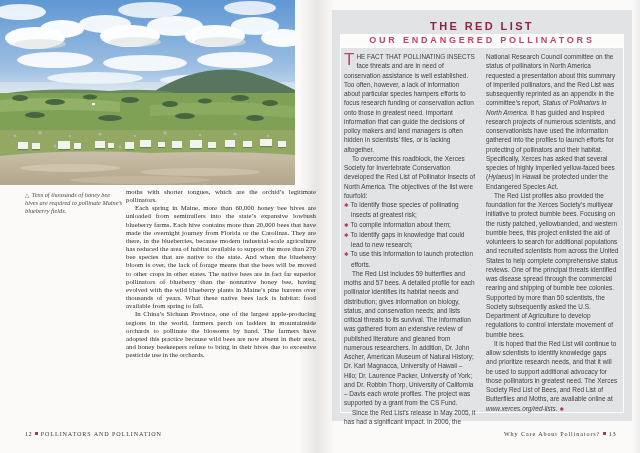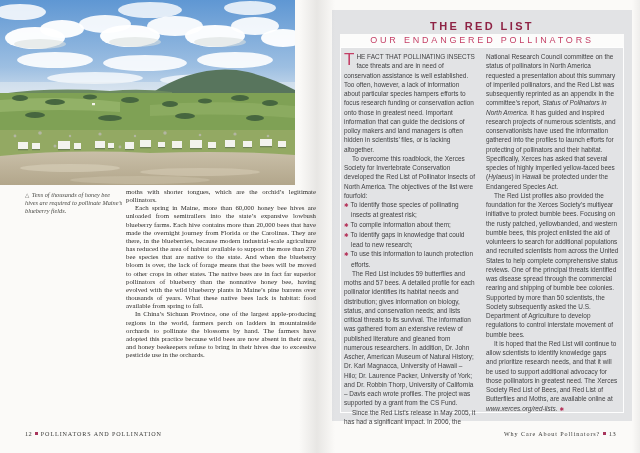--- a/index.html
+++ b/index.html
@@ -30,21 +30,21 @@
   #footer-right{right:24px;text-align:right;}
   .pgnum{letter-spacing:0.4px;font-size:6.4px;}
   .sq{display:inline-block;width:2.6px;height:2.6px;background:#a8355c;margin:0 3px 1px 3px;}
 
   
   #panel{position:absolute;left:12px;top:10px;width:300px;height:411px;background:#e2e3e5;}
   #panel-title{margin:0;padding-top:11px;text-align:center;color:#8e2244;font-weight:bold;
                font-size:11px;letter-spacing:2.4px;line-height:11px;}
   #subtitle-band{position:absolute;left:8px;right:8px;top:23.5px;height:13px;background:#fcfcfb;
                display:flex;align-items:center;justify-content:center;}
-  #panel-subtitle{color:#c43f66;font-weight:normal;font-size:9px;letter-spacing:2.8px;white-space:nowrap;}
+  #panel-subtitle{color:#c43f66;font-weight:bold;font-size:9px;letter-spacing:2.8px;white-space:nowrap;}
   #frame{position:absolute;left:8px;right:8px;top:36.5px;bottom:8px;border:1px solid rgba(255,255,255,0.95);}
   #cols{position:absolute;left:12px;right:12px;top:42px;display:flex;gap:9px;}
   .col{width:133px;font-size:6.45px;line-height:9.25px;color:#414143;text-align:left;}
   .col p{margin:0;}
   .col p.indent{text-indent:8px;}
   .dropcap{float:left;font-size:17px;line-height:14px;margin:1px 2px 0 0;color:#c43f66;}
   .bullet{padding-left:7px;text-indent:-7px;}
   .star{color:#b32e56;font-size:5.5px;margin-right:2px;}
   .endstar{color:#b32e56;font-size:5.5px;margin-left:2px;}
   .it{font-style:italic;}

